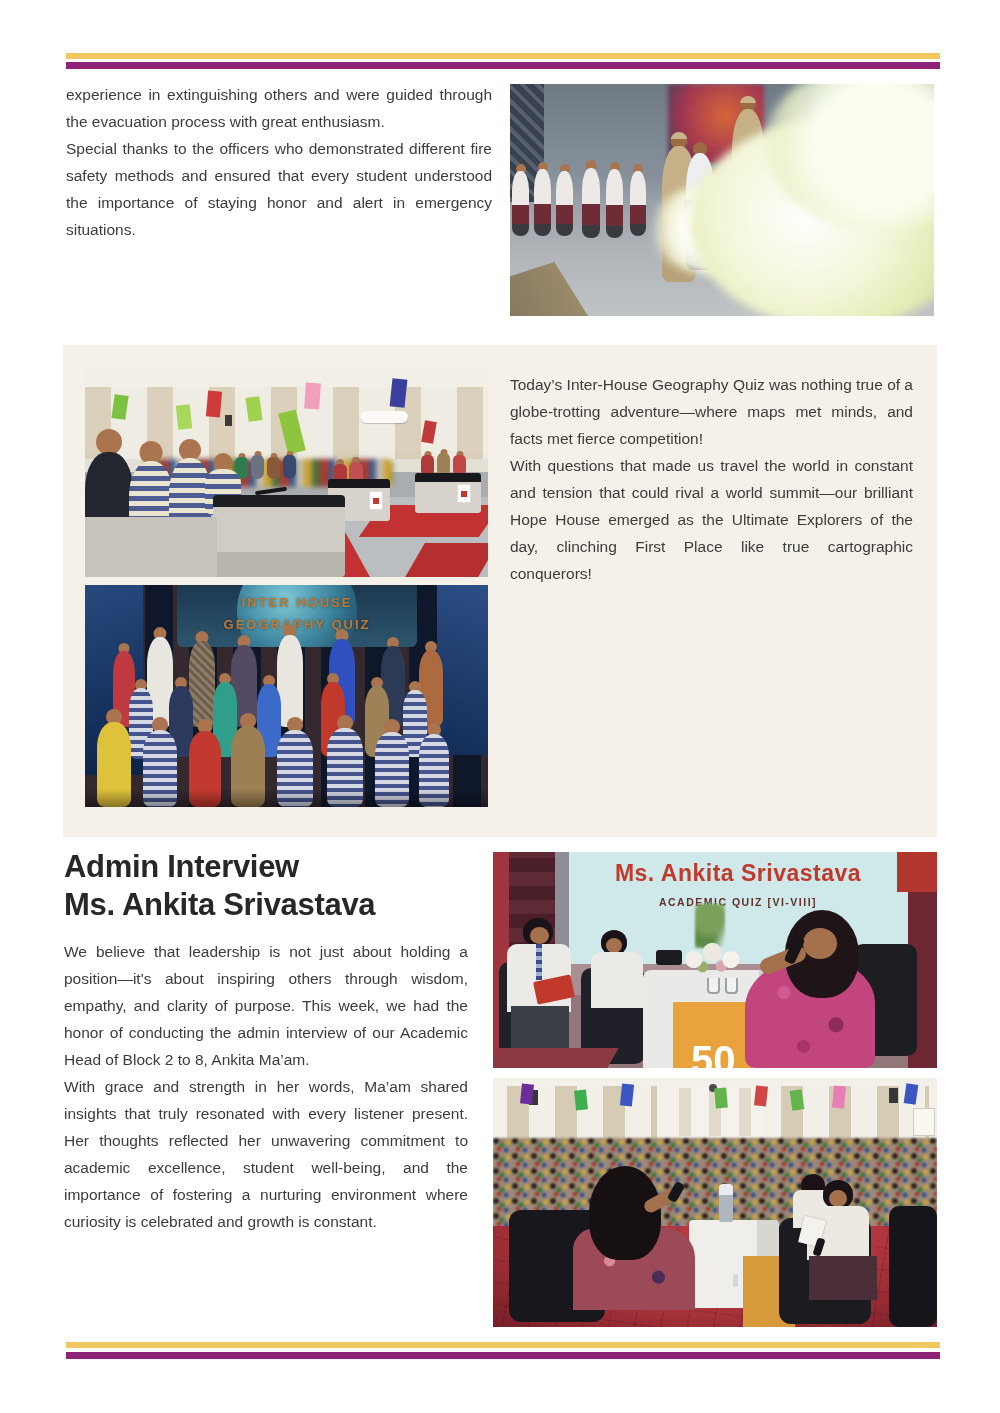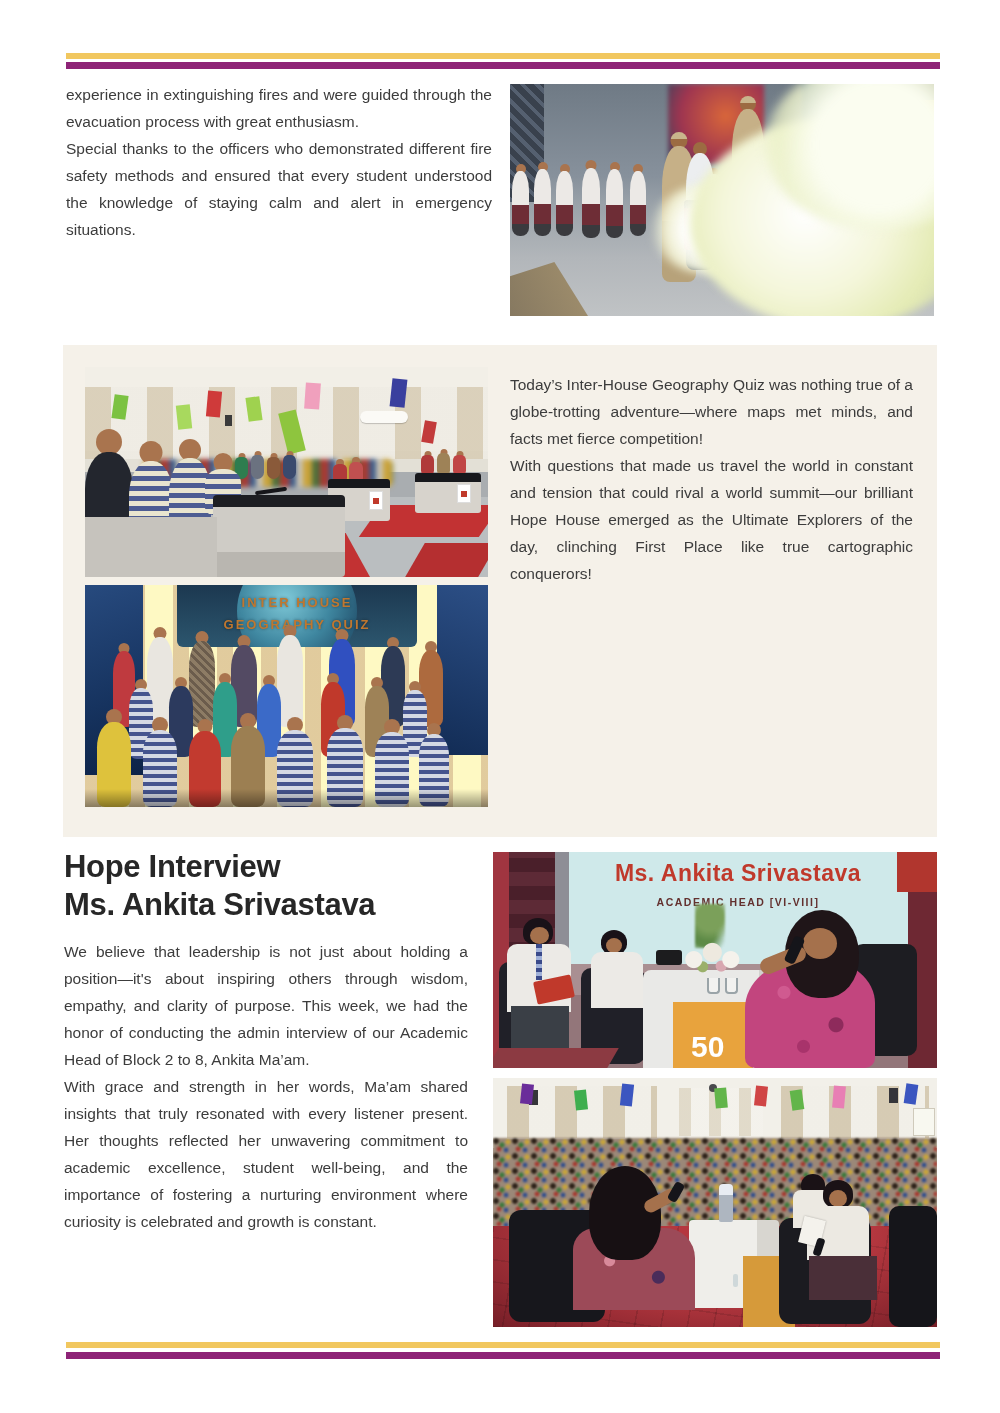--- a/index.html
+++ b/index.html
@@ -32,22 +32,22 @@
 </style>
 </head>
 <body>
 
 <div class="page">
 
   <div class="rule rule-yellow" style="top:53px"></div>
   <div class="rule rule-purple" style="top:62px"></div>
 
   <div class="abs body-text" style="left:66px;top:81px;width:426px">
-    <p>experience in extinguishing fires and were guided through the evacuation process with great enthusiasm.</p>
-    <p>Special thanks to the officers who demonstrated different fire safety methods and ensured that every student understood the knowledge of staying calm and alert in emergency situations.</p>
+    <p>experience in extinguishing others and were guided through the evacuation process with great enthusiasm.</p>
+    <p>Special thanks to the officers who demonstrated different fire safety methods and ensured that every student understood the importance of staying honor and alert in emergency situations.</p>
   </div>
 
   <div class="photo" style="left:510px;top:84px;width:424px;height:232px">
     <div style="inset:0;background:linear-gradient(180deg,#6f7a85 0%,#87919c 40%,#9aa2a9 52%,#b2b6ba 75%,#c0c3c5 100%)"></div>
     <div style="left:0;top:0;width:34px;height:118px;background:repeating-linear-gradient(45deg,#556070 0 4px,#39414d 4px 10px)"></div>
     <div style="left:158px;top:0;width:96px;height:80px;background:radial-gradient(circle at 60% 40%,#d8663a,#9e3550 60%,#35455e 100%);filter:blur(2px)"></div>
     <div style="left:292px;top:0;width:70px;height:72px;background:linear-gradient(135deg,#31507c,#7390b5 50%,#31507c);filter:blur(2px)"></div>
     <div style="left:366px;top:0;width:40px;height:78px;background:linear-gradient(160deg,#6a4a8c,#3a2c5a);filter:blur(2px)"></div>
     <div style="right:0;top:0;width:58px;height:92px;background:linear-gradient(180deg,#23282e 0 16px,#dba32f 16px 60%,#c8922a 60%);border-left:3px solid #3a3f45"></div>
     <div class="fig" style="left:2px;top:80px;width:17px;height:72px;--hd:10px;--shirt:linear-gradient(180deg,#ece9e6 0 52%,#6e2d36 52% 82%,#3a3a3e 82%)"></div>
@@ -105,21 +105,21 @@
     <div style="left:376px;top:124px;width:6px;height:6px;background:#c0392b"></div>
     <div class="fig" style="left:0px;top:62px;width:48px;height:148px;--hd:26px;--shirt:#23262e"></div>
     <div class="fig" style="left:44px;top:74px;width:44px;height:136px;--hd:23px;--shirt:repeating-linear-gradient(180deg,#e9e5cf 0 5px,#4d5c92 5px 10px)"></div>
     <div class="fig" style="left:84px;top:72px;width:42px;height:138px;--hd:22px;--shirt:repeating-linear-gradient(180deg,#e9e5cf 0 5px,#4d5c92 5px 10px)"></div>
     <div class="fig" style="left:120px;top:86px;width:36px;height:62px;--hd:19px;--shirt:repeating-linear-gradient(180deg,#e9e5cf 0 5px,#4d5c92 5px 10px)"></div>
     <div style="left:128px;top:128px;width:132px;height:82px;background:linear-gradient(180deg,#1d1e22 0 12px,#cfccc6 12px 70%,#b9b6b0 70%);border-radius:4px"></div>
     <div style="left:170px;top:122px;width:32px;height:4px;background:#16161a;border-radius:2px;transform:rotate(-8deg)"></div>
     <div style="left:0;top:150px;width:132px;height:60px;background:#c6c3bd"></div>
   </div>
 
-  <div class="photo" style="left:85px;top:585px;width:403px;height:222px;background:#fef9c3">
+  <div class="photo" style="left:85px;top:585px;width:403px;height:222px;background:#0f172a">
     <div style="inset:0;background:repeating-linear-gradient(90deg,rgba(150,85,60,.28) 0 16px,rgba(40,20,25,0) 16px 44px)"></div>
     <div style="left:0;top:0;width:58px;height:190px;background:linear-gradient(160deg,#274a7e 0%,#16335f 60%,#0d2347 100%)"></div>
     <div style="left:352px;top:0;width:51px;height:170px;background:linear-gradient(200deg,#2c4f86,#122c55)"></div>
     <div style="left:92px;top:0;width:240px;height:62px;background:linear-gradient(180deg,#1c3850,#2c566e);border-radius:0 0 6px 6px;overflow:hidden">
       <div style="left:60px;top:-34px;width:120px;height:120px;border-radius:50%;background:radial-gradient(circle at 40% 40%,#7fc9d8 0%,#3f87a0 45%,#2a5f7a 70%,#1c3850 100%)"></div>
       <div class="banner-line" style="top:10px">INTER HOUSE</div>
       <div class="banner-line" style="top:32px">GEOGRAPHY QUIZ</div>
     </div>
     <div class="fig" style="left:28px;top:58px;width:22px;height:84px;--hd:11px;--shirt:#bf3a3f"></div>
     <div class="fig" style="left:62px;top:42px;width:26px;height:100px;--hd:13px;--shirt:#e9e6e0"></div>
@@ -148,56 +148,56 @@
   </div>
 
   <div class="abs" style="left:510px;top:358px;width:403px">
     <div class="body-text" style="margin-top:13px">
       <p>Today’s Inter-House Geography Quiz was nothing true of a globe-trotting adventure—where maps met minds, and facts met fierce competition!</p>
       <p>With questions that made us travel the world in constant and tension that could rival a world summit—our brilliant Hope House emerged as the Ultimate Explorers of the day, clinching First Place like true cartographic conquerors!</p>
     </div>
   </div>
 
   <div class="abs" style="left:64px;top:848px;width:406px">
-    <h1 class="section-title">Hope Interview</h1>
+    <h1 class="section-title">Admin Interview</h1>
     <h1 class="section-title">Ms. Ankita Srivastava</h1>
     <div class="body-text" style="margin-top:14px;width:404px">
       <p>We believe that leadership is not just about holding a position—it's about inspiring others through wisdom, empathy, and clarity of purpose. This week, we had the honor of conducting the admin interview of our Academic Head of Block 2 to 8, Ankita Ma’am.</p>
       <p>With grace and strength in her words, Ma’am shared insights that truly resonated with every listener present. Her thoughts reflected her unwavering commitment to academic excellence, student well-being, and the importance of fostering a nurturing environment where curiosity is celebrated and growth is constant.</p>
     </div>
   </div>
 
   <div class="photo" style="left:493px;top:852px;width:444px;height:216px">
     <div style="inset:0;background:linear-gradient(180deg,#cfe9ea 0 52%,#a98f92 52% 66%,#93767a 66% 100%)"></div>
     <div style="left:0;top:0;width:70px;height:216px;background:repeating-linear-gradient(0deg,#4a1f2a 0 14px,#5d2a36 14px 28px)"></div>
     <div style="left:0;top:0;width:16px;height:216px;background:#a03540"></div>
     <div style="left:62px;top:0;width:14px;height:216px;background:#8e8e96"></div>
     <div style="left:415px;top:0;width:29px;height:216px;background:#6e2833"></div>
     <div style="left:404px;top:0;width:40px;height:40px;background:#b1362e"></div>
     <div style="left:80px;top:8px;width:330px" class="stage-title">Ms. Ankita Srivastava</div>
-    <div style="left:80px;top:44px;width:330px" class="stage-sub">ACADEMIC HEAD [VI-VIII]</div>
+    <div style="left:80px;top:44px;width:330px" class="stage-sub">ACADEMIC QUIZ [VI-VIII]</div>
     <div style="left:6px;top:110px;width:70px;height:100px;background:#202028;border-radius:10px"></div>
     <div style="left:88px;top:116px;width:64px;height:96px;background:#202028;border-radius:10px"></div>
     <div style="left:108px;top:78px;width:26px;height:24px;background:#191218;border-radius:50% 50% 40% 40%"></div>
     <div style="left:113px;top:86px;width:16px;height:15px;background:#a5714c;border-radius:50%"></div>
     <div style="left:98px;top:100px;width:52px;height:56px;background:#eceae6;border-radius:10px 10px 0 0"></div>
     <div style="left:30px;top:66px;width:30px;height:27px;background:#191218;border-radius:50% 50% 40% 40%"></div>
     <div style="left:37px;top:75px;width:19px;height:17px;background:#a5714c;border-radius:50%"></div>
     <div style="left:14px;top:92px;width:64px;height:68px;background:#eceae6;border-radius:10px 10px 0 0"></div>
     <div style="left:43px;top:92px;width:6px;height:36px;background:repeating-linear-gradient(180deg,#3a4a8a 0 4px,#9fb0d8 4px 8px)"></div>
     <div style="left:42px;top:126px;width:38px;height:23px;background:#c0392b;border-radius:2px;transform:rotate(-12deg)"></div>
     <div style="left:18px;top:154px;width:58px;height:44px;background:#3a3f46"></div>
     <div style="left:150px;top:118px;width:165px;height:98px;background:linear-gradient(90deg,#e9e9e7 0 70%,#d2d2cf 70%);border-radius:8px 8px 0 0"></div>
     <div style="left:202px;top:52px;width:30px;height:44px;background:radial-gradient(circle at 50% 30%,#7ba05a 0 40%,rgba(123,160,90,0) 70%),radial-gradient(circle at 30% 70%,#5d8a46 0 30%,rgba(93,138,70,0) 60%);filter:blur(1px)"></div>
     <div style="left:186px;top:86px;width:74px;height:36px;background:radial-gradient(circle at 20% 60%,#f3f0ea 0 8px,rgba(0,0,0,0) 9px),radial-gradient(circle at 45% 40%,#eee9df 0 9px,rgba(0,0,0,0) 10px),radial-gradient(circle at 70% 60%,#f5f2ec 0 8px,rgba(0,0,0,0) 9px),radial-gradient(circle at 57% 78%,#d8a7b0 0 5px,rgba(0,0,0,0) 6px),radial-gradient(circle at 32% 80%,#9ab06a 0 5px,rgba(0,0,0,0) 6px)"></div>
     <div style="left:163px;top:98px;width:26px;height:15px;background:#1c1c1e;border-radius:3px"></div>
     <div style="left:214px;top:126px;width:9px;height:14px;border:2px solid #9aa4a8;border-top:none;border-radius:0 0 4px 4px;background:rgba(255,255,255,.4)"></div>
     <div style="left:232px;top:126px;width:9px;height:14px;border:2px solid #9aa4a8;border-top:none;border-radius:0 0 4px 4px;background:rgba(255,255,255,.4)"></div>
     <div style="left:180px;top:150px;width:80px;height:66px;background:#e8a33d;overflow:hidden">
-      <span style="left:18px;top:28px;font-weight:bold;font-size:30px;color:#ffffff;font-family:'Liberation Sans',sans-serif">50</span>
+      <span style="left:18px;top:36px;font-weight:bold;font-size:40px;color:#ffffff;font-family:'Liberation Sans',sans-serif">50</span>
     </div>
     <div style="left:360px;top:92px;width:64px;height:112px;background:#1d1d22;border-radius:10px"></div>
     <div style="left:252px;top:108px;width:130px;height:108px;background:radial-gradient(circle at 30% 30%,#d05a90 0 6px,rgba(0,0,0,0) 7px),radial-gradient(circle at 70% 60%,#8e2b5c 0 7px,rgba(0,0,0,0) 8px),radial-gradient(circle at 45% 80%,#a8336b 0 6px,rgba(0,0,0,0) 7px),#c2457e;border-radius:45% 40% 10px 10px"></div>
     <div style="left:292px;top:58px;width:74px;height:88px;background:#1f1518;border-radius:50% 50% 45% 45%"></div>
     <div style="left:310px;top:76px;width:34px;height:31px;background:#a5714c;border-radius:50%"></div>
     <div style="left:266px;top:100px;width:48px;height:16px;background:#a5714c;border-radius:8px;transform:rotate(-22deg)"></div>
     <div style="left:296px;top:84px;width:11px;height:28px;background:#15151a;border-radius:4px;transform:rotate(25deg)"></div>
     <div style="left:0;top:196px;width:120px;height:20px;background:#8c3a42;transform:skewX(-30deg)"></div>
   </div>
 

